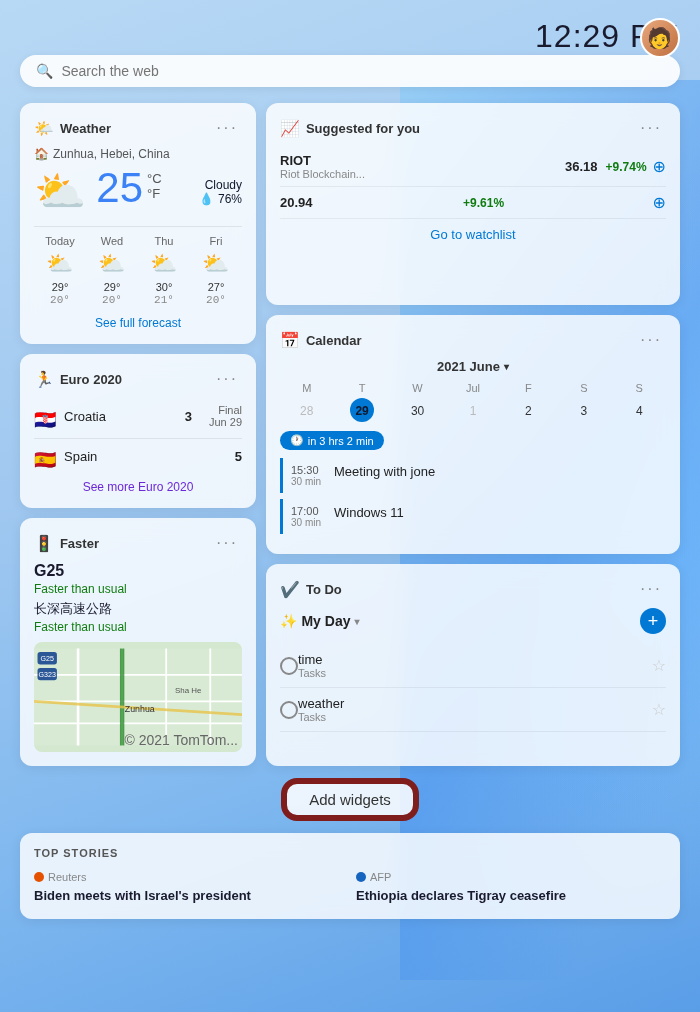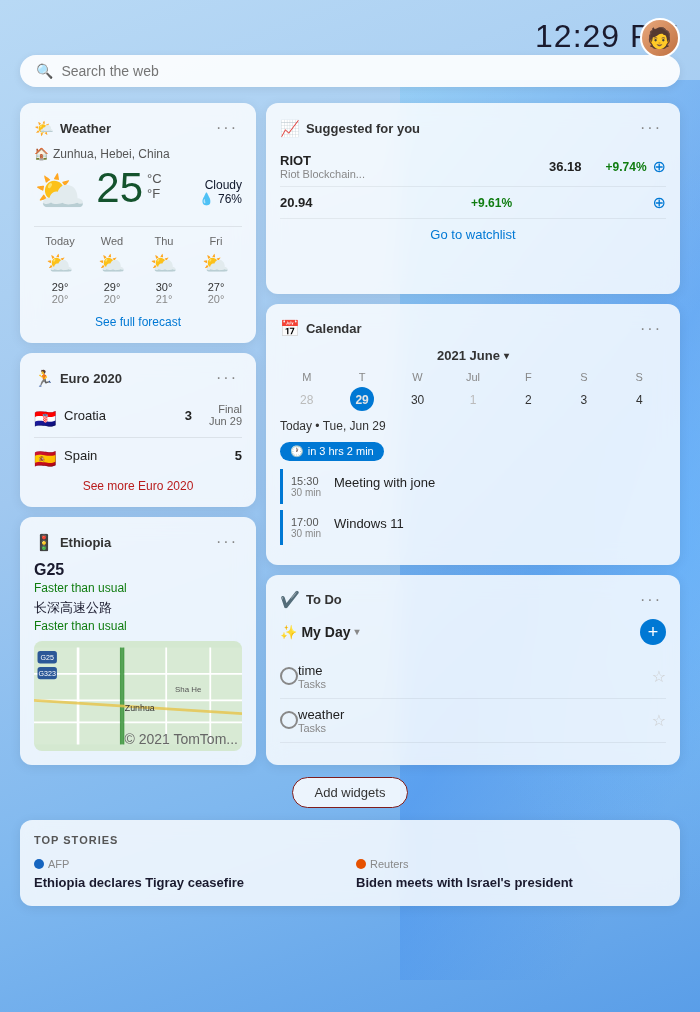--- a/index.html
+++ b/index.html
@@ -163,21 +163,21 @@
       align-items: flex-start;
       gap: 4px;
     }
     .weather-icon-big {
       font-size: 42px;
       margin-right: 6px;
     }
     .temp-number {
       font-size: 42px;
       font-weight: 300;
-      color: #14532d;
+      color: #3b82f6;
       line-height: 1;
     }
     .temp-units {
       font-size: 13px;
       color: #555;
       margin-top: 4px;
     }
     .weather-right {
       text-align: right;
       font-size: 12px;
@@ -201,20 +201,21 @@
     .forecast-icon {
       font-size: 22px;
       margin-bottom: 4px;
     }
     .forecast-temps {
       font-size: 11px;
       color: #333;
     }
     .forecast-lo {
       color: #888;
+      font-family: Liberation Mono, monospace;
     }
     .see-forecast {
       display: block;
       text-align: center;
       color: #0078d4;
       font-size: 12px;
       margin-top: 10px;
       cursor: pointer;
       text-decoration: none;
     }
@@ -255,21 +256,21 @@
     .match-result {
       font-size: 11px;
       color: #666;
       text-align: right;
       min-width: 50px;
       padding-left: 8px;
     }
     .see-more-euro {
       display: block;
       text-align: center;
-      color: #b91c1c;
+      color: #6d28d9;
       font-size: 12px;
       margin-top: 10px;
       cursor: pointer;
     }
     .euro-divider {
       border: none;
       border-top: 1px solid rgba(0,0,0,0.08);
       margin: 4px 0;
     }
 
@@ -330,21 +331,21 @@
       color: #222;
     }
     .stock-company {
       font-size: 11px;
       color: #888;
     }
     .stock-price {
       font-size: 13px;
       font-weight: 600;
       color: #222;
-      margin-right: 24px;
+      margin-right: 8px;
     }
     .stock-change-pos {
       font-size: 12px;
       color: #107c10;
       font-weight: 600;
       margin-right: 6px;
     }
     .stock-add {
       color: #0078d4;
       font-size: 16px;
@@ -393,21 +394,21 @@
       padding: 3px;
       border-radius: 50%;
       cursor: pointer;
       line-height: 20px;
       width: 24px;
       height: 24px;
       margin: 0 auto;
     }
     .cal-day.today {
       background: #0078d4;
-      color: #e5e5e5;
+      color: #0f172a;
       font-weight: 700;
     }
     .cal-day.other-month {
       color: #bbb;
     }
     .cal-today-label {
       font-size: 12px;
       color: #333;
       margin-bottom: 8px;
     }
@@ -509,24 +510,24 @@
       cursor: pointer;
     }
 
     
     .add-widgets-row {
       text-align: center;
       margin: 12px 0;
     }
     .add-widgets-btn {
       background: rgba(255,255,255,0.85);
-      border: 1px solid #7f1d1d;
+      border: 6px solid #7f1d1d;
       border-radius: 16px;
       padding: 7px 22px;
-      font-size: 13px;
+      font-size: 15px;
       color: #333;
       cursor: pointer;
     }
 
     
     .top-stories {
       background: rgba(255,255,255,0.82);
       backdrop-filter: blur(10px);
       border-radius: 12px;
       padding: 14px;
@@ -685,21 +686,21 @@
           </div>
           <span class="match-score">5</span>
         </div>
         <a class="see-more-euro">See more Euro 2020</a>
       </div>
 
       <div class="widget-card traffic-widget">
         <div class="widget-header">
           <div class="widget-title-row">
             <span>🚦</span>
-            <span class="widget-title">Ethiopia</span>
+            <span class="widget-title">Faster</span>
           </div>
           <span class="widget-menu">···</span>
         </div>
         <div class="traffic-road">G25</div>
         <div class="traffic-status-green">Faster than usual</div>
         <div class="traffic-road2">长深高速公路</div>
         <div class="traffic-status-green">Faster than usual</div>
 
         <div class="traffic-map">
           <svg class="map-svg" viewBox="0 0 236 110">
@@ -784,21 +785,20 @@
           <div class="cal-dow">S</div>
 
           <div class="cal-day other-month">28</div>
           <div class="cal-day today">29</div>
           <div class="cal-day">30</div>
           <div class="cal-day other-month">1</div>
           <div class="cal-day">2</div>
           <div class="cal-day">3</div>
           <div class="cal-day">4</div>
         </div>
-        <div class="cal-today-label">Today • Tue, Jun 29</div>
         <div class="cal-event-time-badge">
           <span>🕐</span>
           <span>in 3 hrs 2 min</span>
         </div>
         
         <div class="cal-event">
           <div>
             <div class="cal-event-time">15:30</div>
             <div class="cal-event-duration">30 min</div>
           </div>
@@ -853,28 +853,28 @@
 
   <div class="add-widgets-row">
     <button class="add-widgets-btn">Add widgets</button>
   </div>
 
   <div class="top-stories">
     <div class="top-stories-label">TOP STORIES</div>
     <div class="stories-grid">
       <div class="story-card">
         <div class="story-source">
-          <span class="source-dot" style="background:#1565c0;"></span>
-          <span>AFP</span>
-        </div>
-        <div class="story-headline">Ethiopia declares Tigray ceasefire</div>
+          <span class="source-dot" style="background:#e65100;"></span>
+          <span>Reuters</span>
+        </div>
+        <div class="story-headline">Biden meets with Israel's president</div>
       </div>
       <div class="story-card">
         <div class="story-source">
-          <span class="source-dot" style="background:#e65100;"></span>
-          <span>Reuters</span>
-        </div>
-        <div class="story-headline">Biden meets with Israel's president</div>
+          <span class="source-dot" style="background:#1565c0;"></span>
+          <span>AFP</span>
+        </div>
+        <div class="story-headline">Ethiopia declares Tigray ceasefire</div>
       </div>
     </div>
   </div>
 
 </div>
 
 </body></html>

